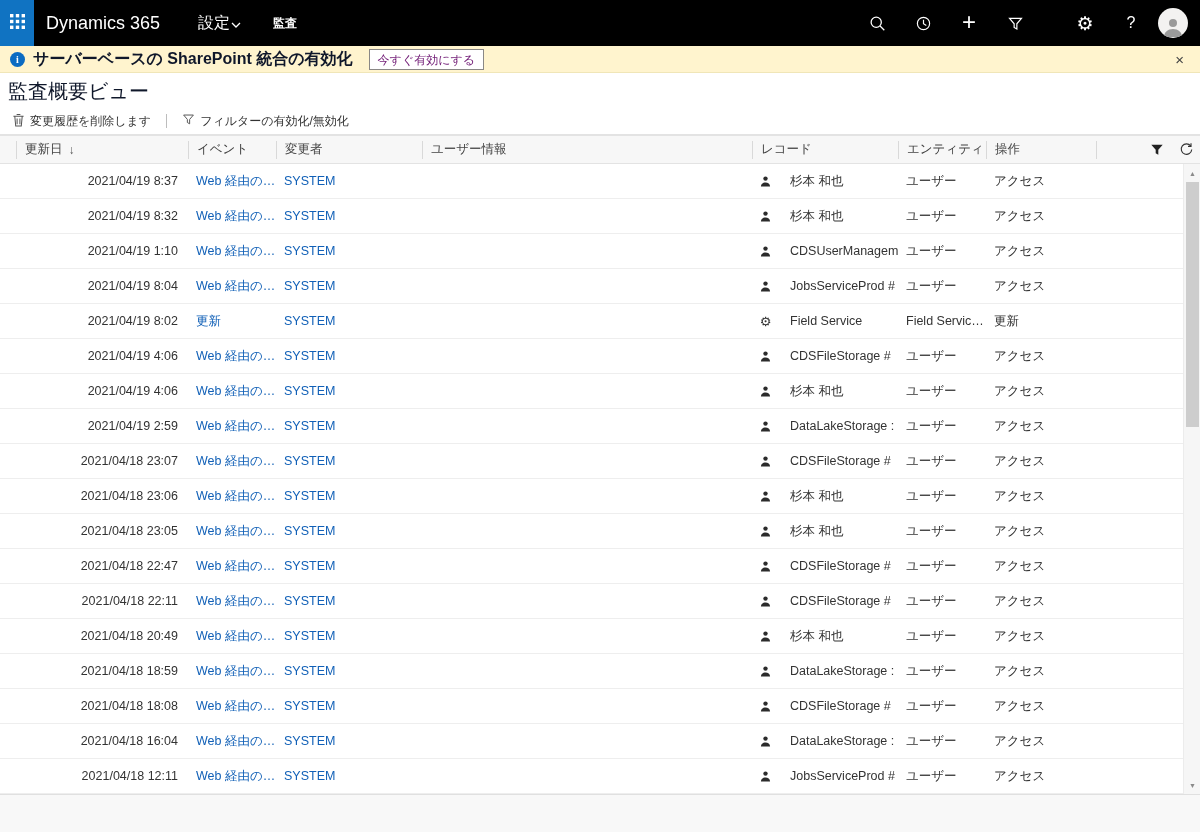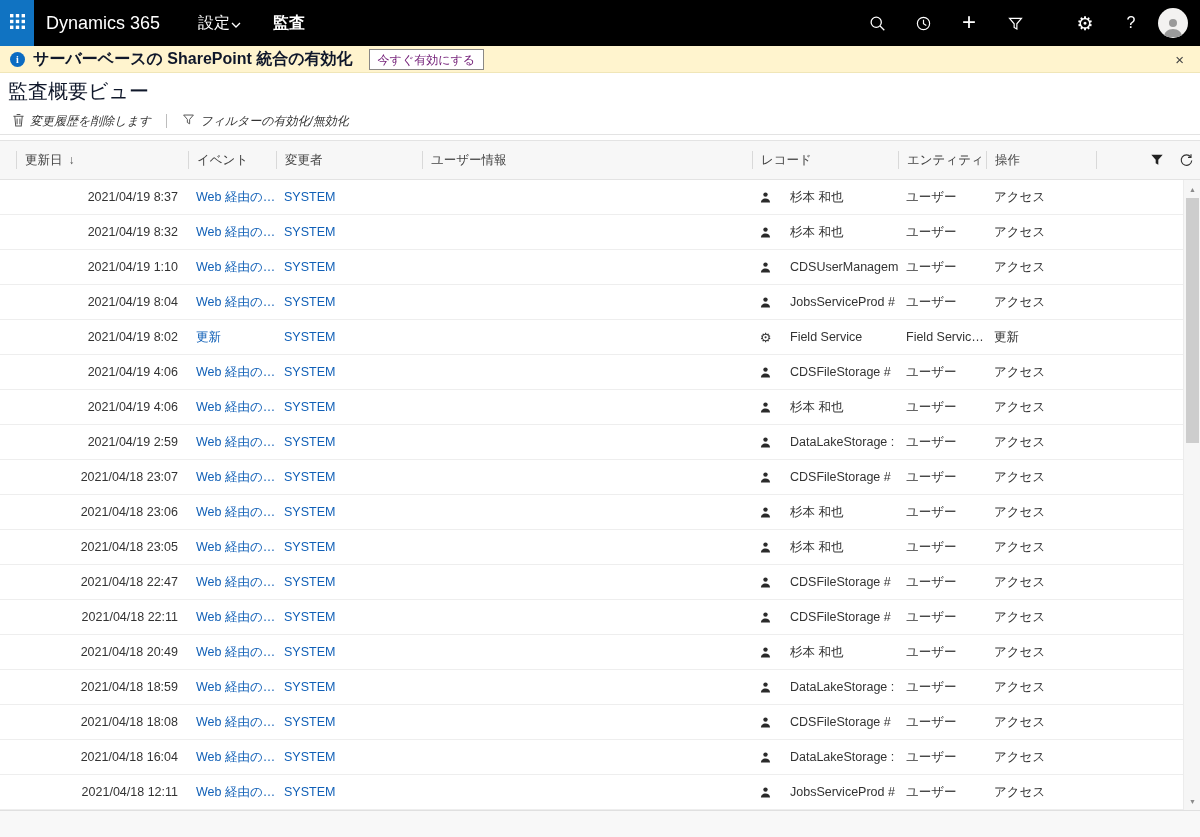--- a/index.html
+++ b/index.html
@@ -4,46 +4,46 @@
 <style>
   *{box-sizing:border-box;margin:0;padding:0}
   html,body{width:1200px;height:837px;overflow:hidden;background:#fff;
     font-family:"Liberation Sans","DejaVu Sans",sans-serif;}
 
   
   .topbar{height:46px;background:#000;display:flex;align-items:center;color:#fff;}
   .waffle{width:34px;height:46px;background:#1073c2;display:flex;align-items:center;justify-content:center;cursor:pointer;flex:0 0 auto;}
   .brand{font-size:18px;margin-left:12px;white-space:nowrap;cursor:pointer;}
   .area{display:flex;align-items:center;gap:1px;margin-left:38px;font-size:16px;cursor:pointer;white-space:nowrap;}
-  .pageLabel{margin-left:32px;font-size:16px;font-weight:bold;cursor:pointer;white-space:nowrap;}
+  .pageLabel{margin-left:32px;font-size:12px;font-weight:bold;cursor:pointer;white-space:nowrap;}
   .topbar-right{margin-left:auto;display:flex;align-items:center;}
   .tb-icon{width:46px;height:46px;display:flex;align-items:center;justify-content:center;cursor:pointer;background:none;border:none;color:#fff;font-size:15px;}
   .tb-icon.plus{font-size:24px;font-weight:300;padding-bottom:3px;}
   .tb-icon.gearbtn{font-size:19px;margin-left:24px;}
   .tb-icon.helpbtn{font-size:16px;}
   .avatar{width:30px;height:30px;border-radius:50%;background:#f3f2f1;display:flex;align-items:flex-end;justify-content:center;margin:0 12px 0 4px;overflow:hidden;cursor:pointer;}
 
   
   .banner{height:27px;background:#fff4ce;display:flex;align-items:center;padding:0 10px;gap:8px;border-bottom:1px solid #f0e6b8;}
   .info-icon{width:15px;height:15px;border-radius:50%;background:#0b6bc2;color:#fff;font-size:10px;font-weight:bold;display:flex;align-items:center;justify-content:center;flex:0 0 auto;font-family:"Liberation Serif",serif;}
   .banner-text{font-size:16px;font-weight:bold;color:#0f172a;white-space:nowrap;}
   .banner-btn{margin-left:8px;background:#fff;border:1px solid #8a8886;font-size:12px;padding:2px 8px;height:21px;cursor:pointer;color:#701a75;white-space:nowrap;}
   .banner-close{margin-left:auto;color:#444;font-size:15px;cursor:pointer;padding:0 6px;line-height:1;}
 
   
   .page-head{height:35px;padding:7px 0 0 8px;}
   .page-head h1{font-size:20px;font-weight:400;color:#0f172a;line-height:22px;}
 
   
   .cmdbar{height:27px;display:flex;align-items:center;gap:4px;padding:0 8px;font-size:12px;color:#333;border-bottom:1px solid #e3e3e3;}
-  .cmd-btn{display:flex;align-items:center;gap:5px;background:none;border:none;font-size:12px;color:#333;cursor:pointer;padding:2px 4px;white-space:nowrap;font-style:italic;}
+  .cmd-btn{display:flex;align-items:center;gap:5px;background:none;border:none;font-size:12px;color:#333;cursor:pointer;padding:2px 4px;white-space:nowrap;}
   .cmd-divider{width:1px;height:14px;background:#bdbdbd;margin:0 7px;}
 
   
-  .grid-header{margin-top:5px;display:grid;grid-template-columns:172px 88px 146px 330px 146px 88px 110px 1fr;height:40px;align-items:center;background:#f7f7f7;border-top:1px solid #e3e3e3;border-bottom:1px solid #e3e3e3;padding-left:16px;font-size:12.5px;color:#444;}
+  .grid-header{display:grid;grid-template-columns:172px 88px 146px 330px 146px 88px 110px 1fr;height:29px;align-items:center;background:#f7f7f7;border-top:1px solid #e3e3e3;border-bottom:1px solid #e3e3e3;padding-left:16px;font-size:12.5px;color:#444;}
   .hcell{border-left:1px solid #d9d9d9;padding-left:8px;height:18px;display:flex;align-items:center;gap:6px;cursor:pointer;white-space:nowrap;overflow:hidden;}
   .hcell .sort{font-size:12px;color:#555;}
   .hcell.c-rest{justify-content:flex-end;padding-right:6px;gap:15px;cursor:default;}
   .hicon{display:flex;align-items:center;justify-content:center;cursor:pointer;}
 
   .body-wrap{position:relative;height:630px;background:#0f766e;}
   .rows{height:630px;overflow:hidden;}
   .row{display:grid;grid-template-columns:172px 88px 146px 330px 146px 88px 110px 1fr;height:35px;align-items:center;border-bottom:1px solid #eeeeee;padding-left:16px;font-size:12.5px;color:#333;cursor:pointer;background:#fff;}
   .cell{white-space:nowrap;overflow:hidden;padding-left:8px;}
   .cell.date{text-align:right;padding-right:10px;padding-left:0;}

